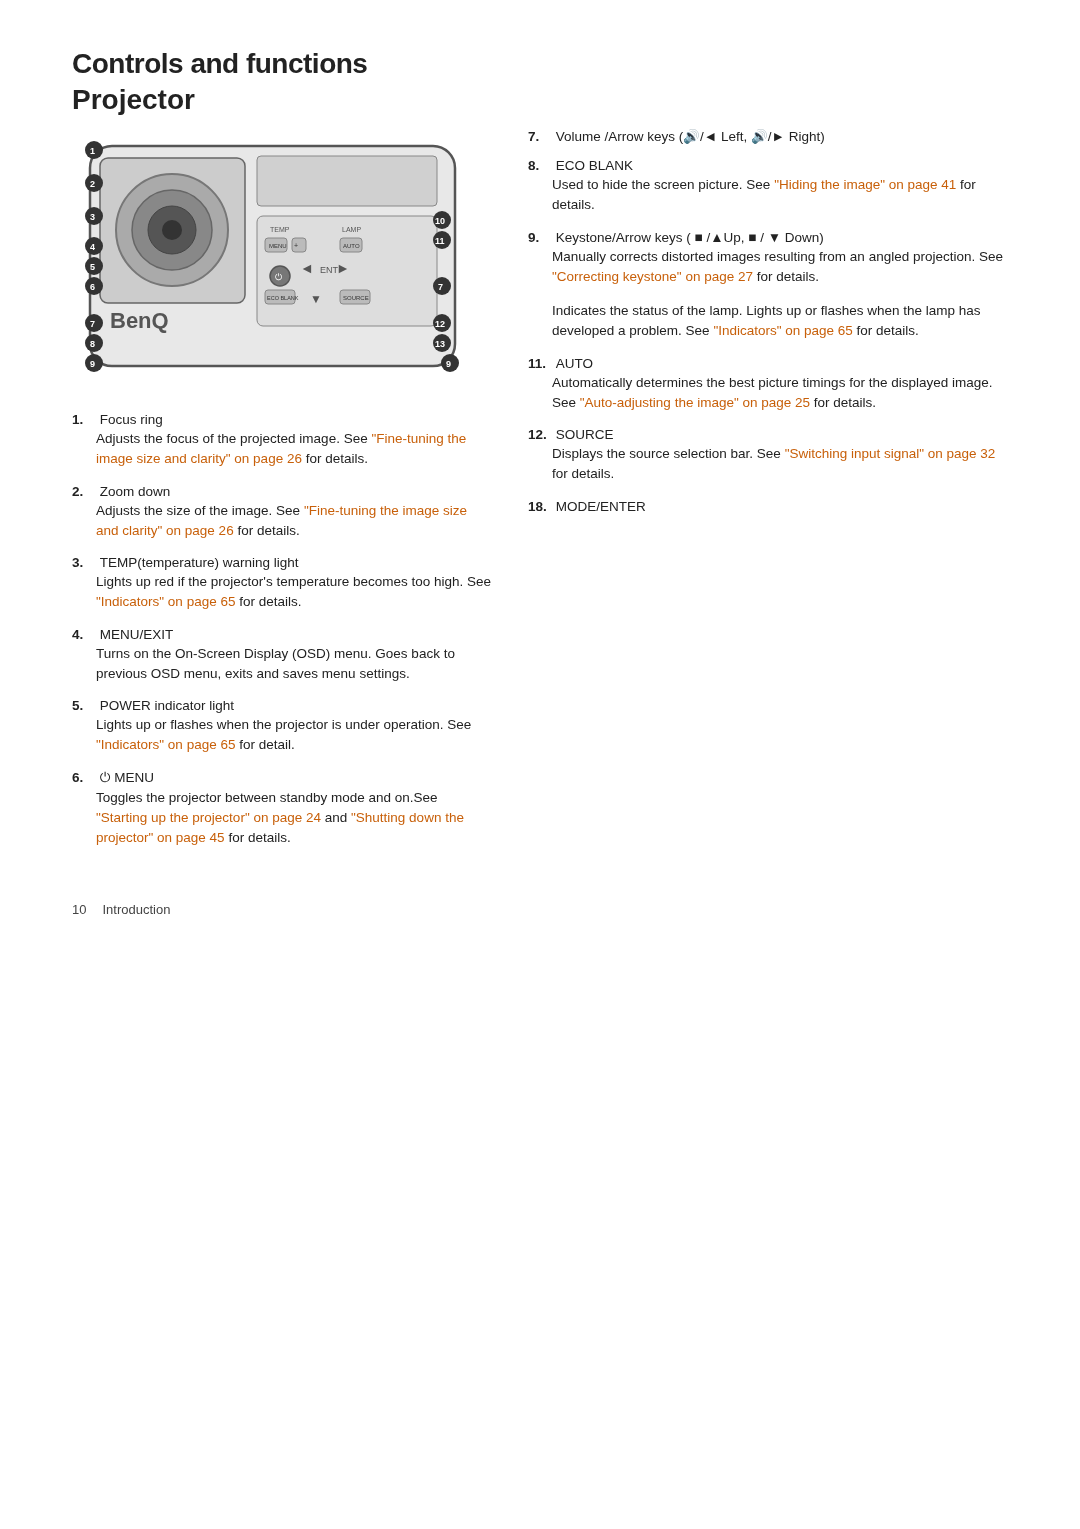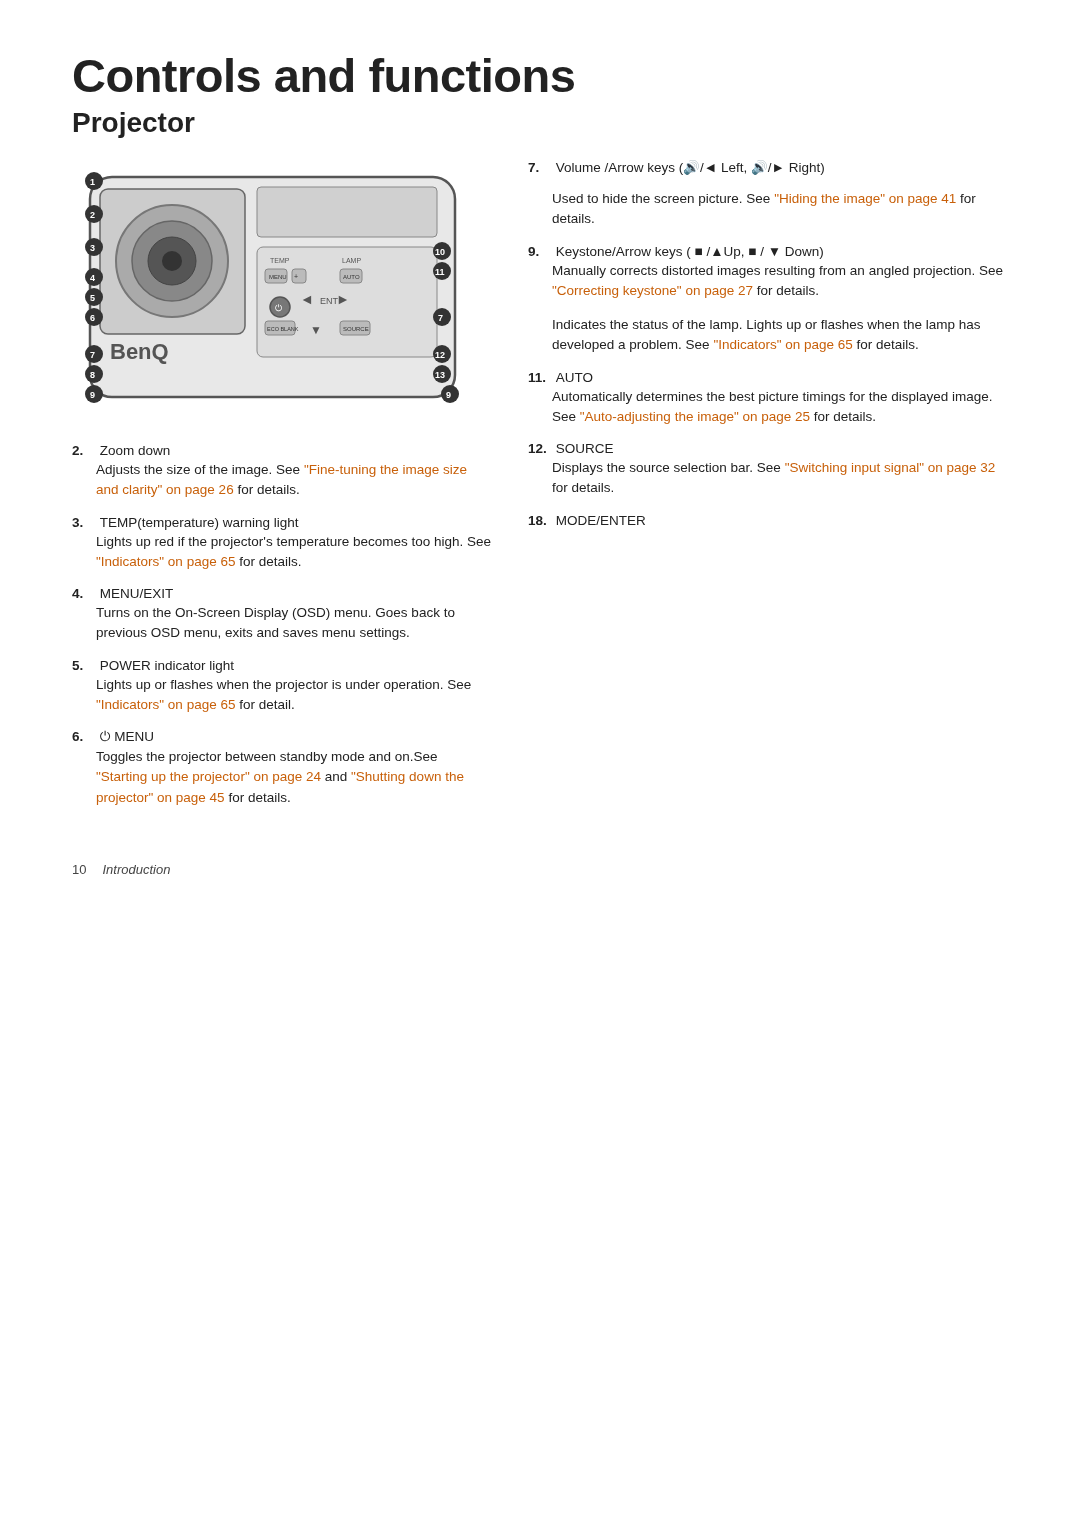--- a/index.html
+++ b/index.html
@@ -6,29 +6,29 @@
     body {
       background: #fff;
       font-family: Arial, Helvetica, sans-serif;
       font-size: 13.5px;
       color: #222;
       width: 1080px;
       min-height: 1529px;
       padding: 48px 72px 48px 72px;
     }
     h1.page-title {
-      font-size: 47px;
+      font-size: 28px;
       font-weight: 900;
       margin-bottom: 4px;
       letter-spacing: -0.5px;
     }
     h2.section-title {
       font-size: 28px;
       font-weight: 700;
-      margin-bottom: 20px;
+      margin-bottom: 12px;
     }
     .main-layout {
       display: flex;
       gap: 36px;
       margin-top: 8px;
     }
     .left-col {
       width: 420px;
       flex-shrink: 0;
     }
@@ -69,21 +69,20 @@
       font-size: 13px;
       color: #444;
       display: flex;
       gap: 16px;
       align-items: center;
     }
     .footer-page {
       font-weight: 400;
     }
     .footer-section {
-      font-style: italic;
       text-align: right;
     }
     
     strong { font-weight: 400; }
   </style>
 </head>
 <body>
 
 <h1 class="page-title">Controls and functions</h1>
 <h2 class="section-title">Projector</h2>
@@ -177,20 +176,26 @@
         <circle cx="370" cy="195" r="9" fill="#333"></circle>
         <text x="363" y="199" font-size="9" fill="#fff" font-family="Arial" font-weight="bold">12</text>
 
         <circle cx="370" cy="215" r="9" fill="#333"></circle>
         <text x="363" y="219" font-size="9" fill="#fff" font-family="Arial" font-weight="bold">13</text>
       </svg>
     </div>
 
     <ul class="item-list">
 
+      <li>
+        <div class="item-title"><span class="num">1.</span> <strong>Focus ring</strong></div>
+        <div class="item-body">
+          Adjusts the focus of the projected image. See <span class="link" style="color: rgb(200, 96, 10);">"Fine-tuning the image size and clarity" on page 26</span> for details.
+        </div>
+      </li>
 
       <li>
         <div class="item-title"><span class="num">2.</span> <strong>Zoom down</strong></div>
         <div class="item-body">
           Adjusts the size of the image. See <span class="link" style="color: rgb(200, 96, 10);">"Fine-tuning the image size and clarity" on page 26</span> for details.
         </div>
       </li>
 
       <li>
         <div class="item-title"><span class="num">3.</span> <strong>TEMP(temperature) warning light</strong></div>
@@ -223,20 +228,21 @@
   </div>
 
   <div class="right-col">
     <ul class="item-list">
 
       <li>
         <div class="item-title"><span class="num">7.</span> <strong>Volume /Arrow keys (🔊/◄ Left, 🔊/► Right)</strong></div>
       </li>
 
       <li>
+        <div class="item-title"><span class="num">8.</span> <strong>ECO BLANK</strong></div>
         <div class="item-body">
           Used to hide the screen picture. See <span class="link" style="color: rgb(200, 96, 10);">"Hiding the image" on page 41</span> for details.
         </div>
       </li>
 
       <li>
         <div class="item-title"><span class="num">9.</span> <strong>Keystone/Arrow keys ( ■ /▲Up, ■ / ▼ Down)</strong></div>
         <div class="item-body">
           Manually corrects distorted images resulting from an angled projection. See <span class="link" style="color: rgb(200, 96, 10);">"Correcting keystone" on page 27</span> for details.
         </div>

